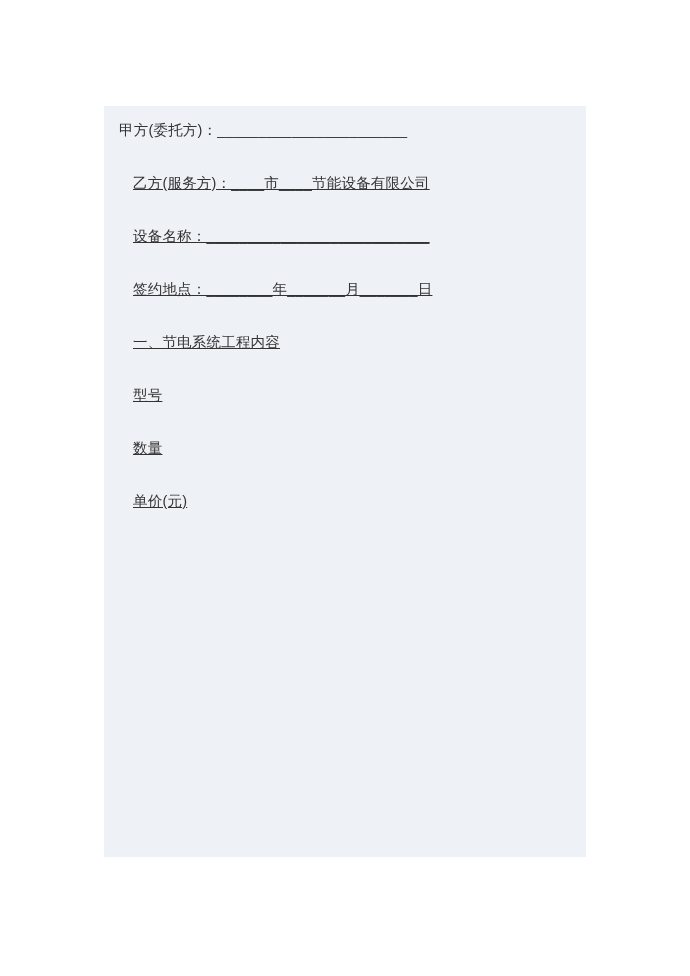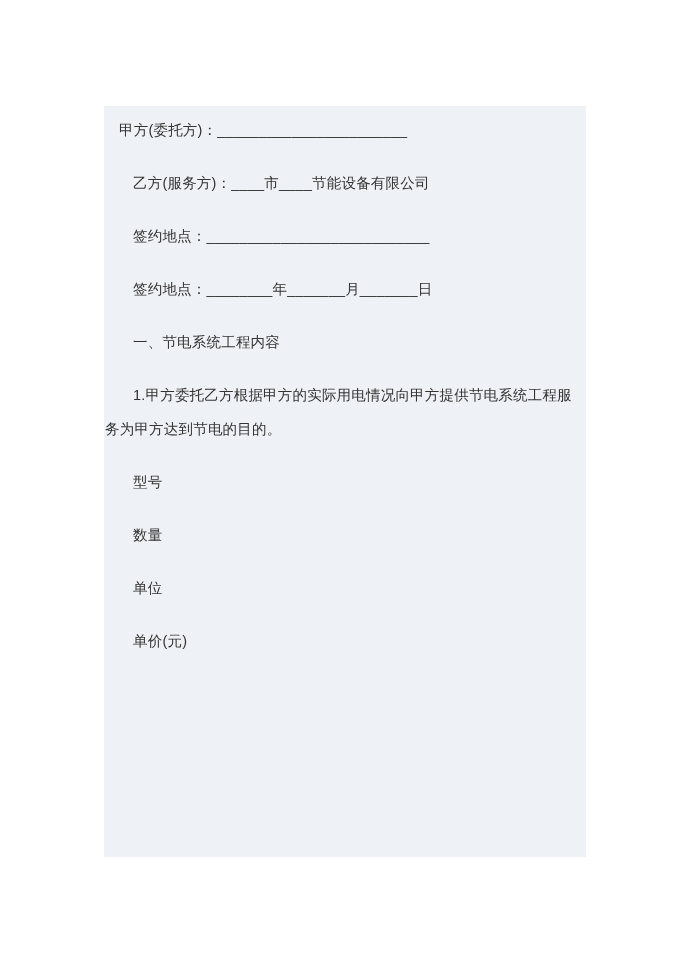--- a/index.html
+++ b/index.html
@@ -27,29 +27,27 @@
   .panel p {
     margin: 19px 0;
     line-height: 34px;
     letter-spacing: 0.2px;
     word-break: break-all;
   }
   .panel p:first-child {
     margin-top: 7px;
   }
   .indent-1 { text-indent: 14px; }
-  .indent-2 { text-indent: 28px; }
+  .indent-2 { text-indent: 28px; text-decoration: underline; }
 </style>
 </head>
 <body>
 
 <main class="panel">
   <p class="indent-1">甲方(委托方)：_______________________</p>
   <p class="indent-2">乙方(服务方)：____市____节能设备有限公司</p>
-  <p class="indent-2">签约地点：___________________________</p>
+  <p class="indent-2">设备名称：___________________________</p>
   <p class="indent-2">签约地点：________年_______月_______日</p>
   <p class="indent-2">一、节电系统工程内容</p>
-  <p class="indent-2">1.甲方委托乙方根据甲方的实际用电情况向甲方提供节电系统工程服务为甲方达到节电的目的。</p>
   <p class="indent-2">型号</p>
   <p class="indent-2">数量</p>
-  <p class="indent-2">单位</p>
   <p class="indent-2">单价(元)</p>
 </main>
 
 </body></html>

